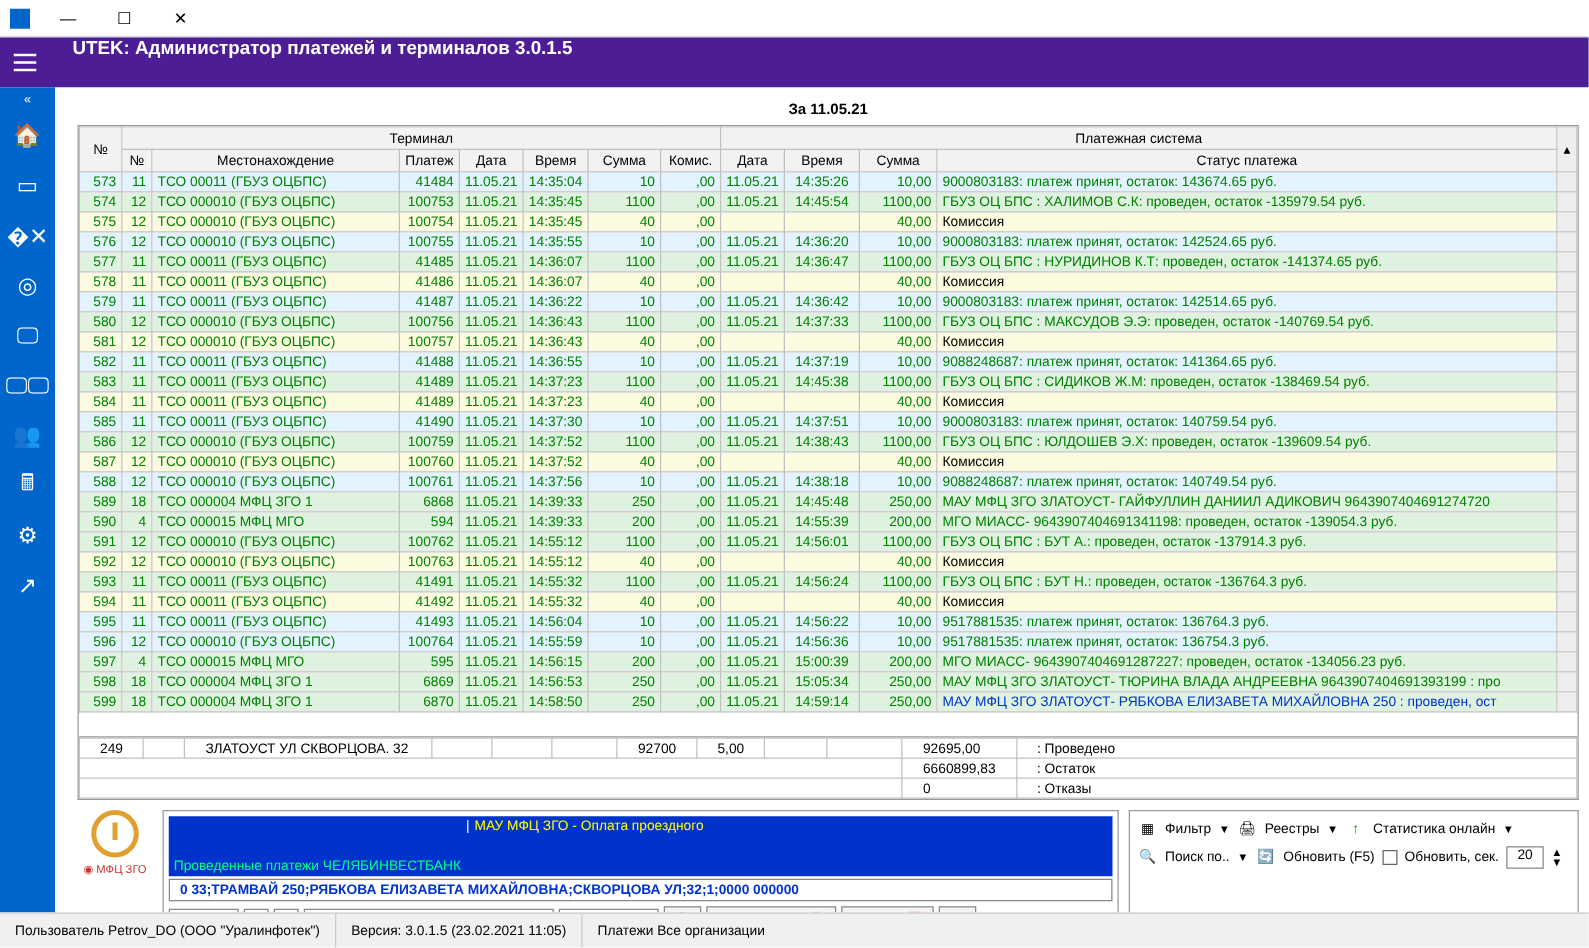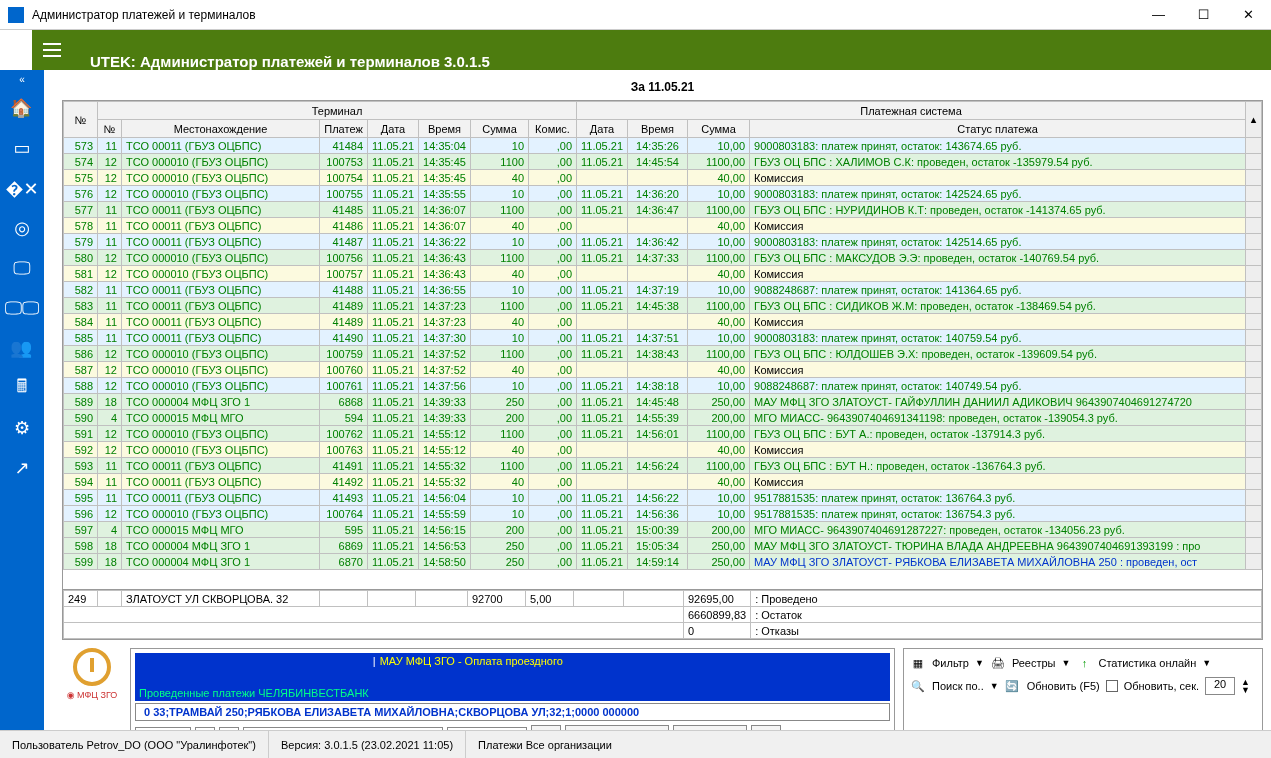--- a/index.html
+++ b/index.html
@@ -5,21 +5,21 @@
 * { box-sizing: border-box; margin: 0; padding: 0; font-family: Tahoma, Arial, sans-serif; }
 body { width: 1271px; height: 758px; background: #fff; overflow: hidden; font-size: 11px; }
 
 
 .titlebar { height: 30px; background: #fff; display: flex; align-items: center; border-bottom: 1px solid #ccc; }
 .titlebar .app-ico { width: 16px; height: 16px; background: #0066cc; margin: 0 8px; }
 .titlebar .title { flex: 1; color: #000; font-size: 12px; }
 .titlebar .win-btn { width: 45px; height: 30px; display: flex; align-items: center; justify-content: center; cursor: pointer; font-size: 13px; }
 
 
-.app-header { height: 40px; background: #4d7c0f; color: #fff; display: flex; align-items: flex-end; margin-left: 32px; }
+.app-header { height: 40px; background: #4c1d95; color: #fff; display: flex; align-items: flex-start; }
 .hamburger { width: 40px; height: 40px; display: flex; align-items: center; justify-content: center; cursor: pointer; }
 .hamburger div { width: 18px; height: 2px; background: #fff; box-shadow: 0 -6px 0 #fff, 0 6px 0 #fff; }
 .app-title { font-size: 15px; font-weight: bold; margin-left: 18px; }
 
 
 .sidebar { position: absolute; left: 0; top: 70px; width: 44px; bottom: 28px; background: #0066cc; }
 .sidebar .item { width: 44px; height: 40px; display: flex; align-items: center; justify-content: center; cursor: pointer; color: #fff; font-size: 18px; }
 .sidebar .chevron { height: 18px; font-size: 10px; }
 
 
@@ -45,21 +45,21 @@
 .grid .vscroll { width:16px; background:#eee; }
 
 
 .c-idx{width:34px;} .c-tn{width:24px;} .c-loc{width:198px;} .c-plat{width:48px;}
 .c-date{width:48px;} .c-time{width:52px;} .c-sum{width:58px;} .c-kom{width:48px;}
 .c-pdate{width:50px;} .c-ptime{width:60px;} .c-psum{width:62px;} .c-status{width:auto;}
 
 
 .summary { border: 1px solid #999; border-top:none; }
 .summary table{width:100%; border-collapse:collapse;}
-.summary td{border:1px solid #c0c0c0; height:16px; padding:1px 4px; font-size:11px;}
+.summary td{border:1px solid #c0c0c0; height:16px; padding:1px 16px; font-size:11px;}
 
 
 .bottom-panel { margin-top: 8px; display: flex; gap: 8px; }
 .bp-left { flex: 1; border: 1px solid #999; padding: 4px; background:#fff; }
 .info-line1 { background: #0033cc; color: #fff; padding: 2px 4px; font-size: 11px; display:flex;}
 .info-line1 .a{color:#00ff88;margin-top:32px;} .info-line1 .sep{color:#fff; margin:0 4px;}
 .info-line1 .b{color:#ffff00;}
 .info-line2 { border:1px solid #888; padding:2px 8px; margin-top:2px; color:#0033cc; font-weight:bold; font-size:11px;}
 .info-line3 { display:flex; gap:4px; margin-top:4px; align-items:center;}
 .info-line3 .box{border:1px solid #888; padding:1px 4px; text-align:center; background:#fff; height:18px; line-height:14px;}
@@ -79,21 +79,20 @@
 
 
 .statusbar { position:absolute; left:0; right:0; bottom:0; height:28px; background:#f0f0f0; border-top:1px solid #ccc; display:flex; align-items:center; font-size:11px;}
 .statusbar .seg{padding:0 12px; border-right:1px solid #ccc; height:100%; display:flex; align-items:center;}
 </style>
 </head>
 <body>
 
 <div class="titlebar">
   <div class="app-ico"></div>
-  <div class="title">Администратор платежей и терминалов</div>
   <div class="win-btn">—</div>
   <div class="win-btn">☐</div>
   <div class="win-btn">✕</div>
 </div>
 
 <div class="app-header">
   <div class="hamburger">
       <div></div>
     </div>
   <div class="app-title">UTEK: Администратор платежей и терминалов 3.0.1.5</div>

